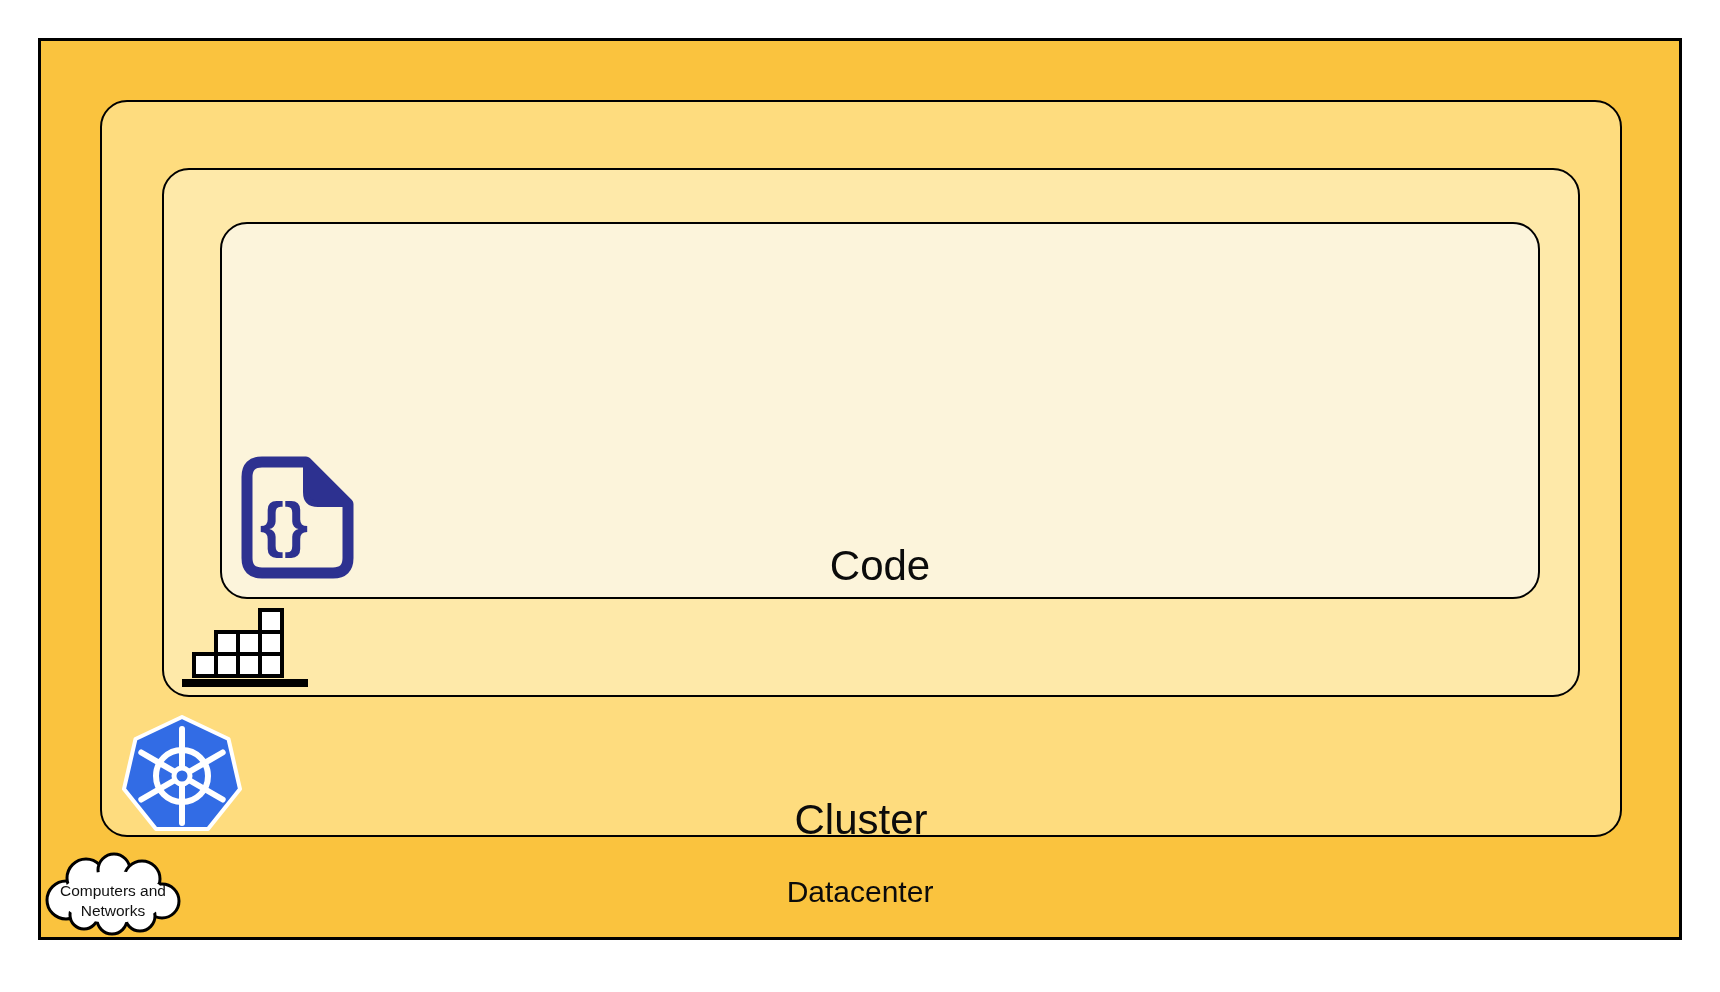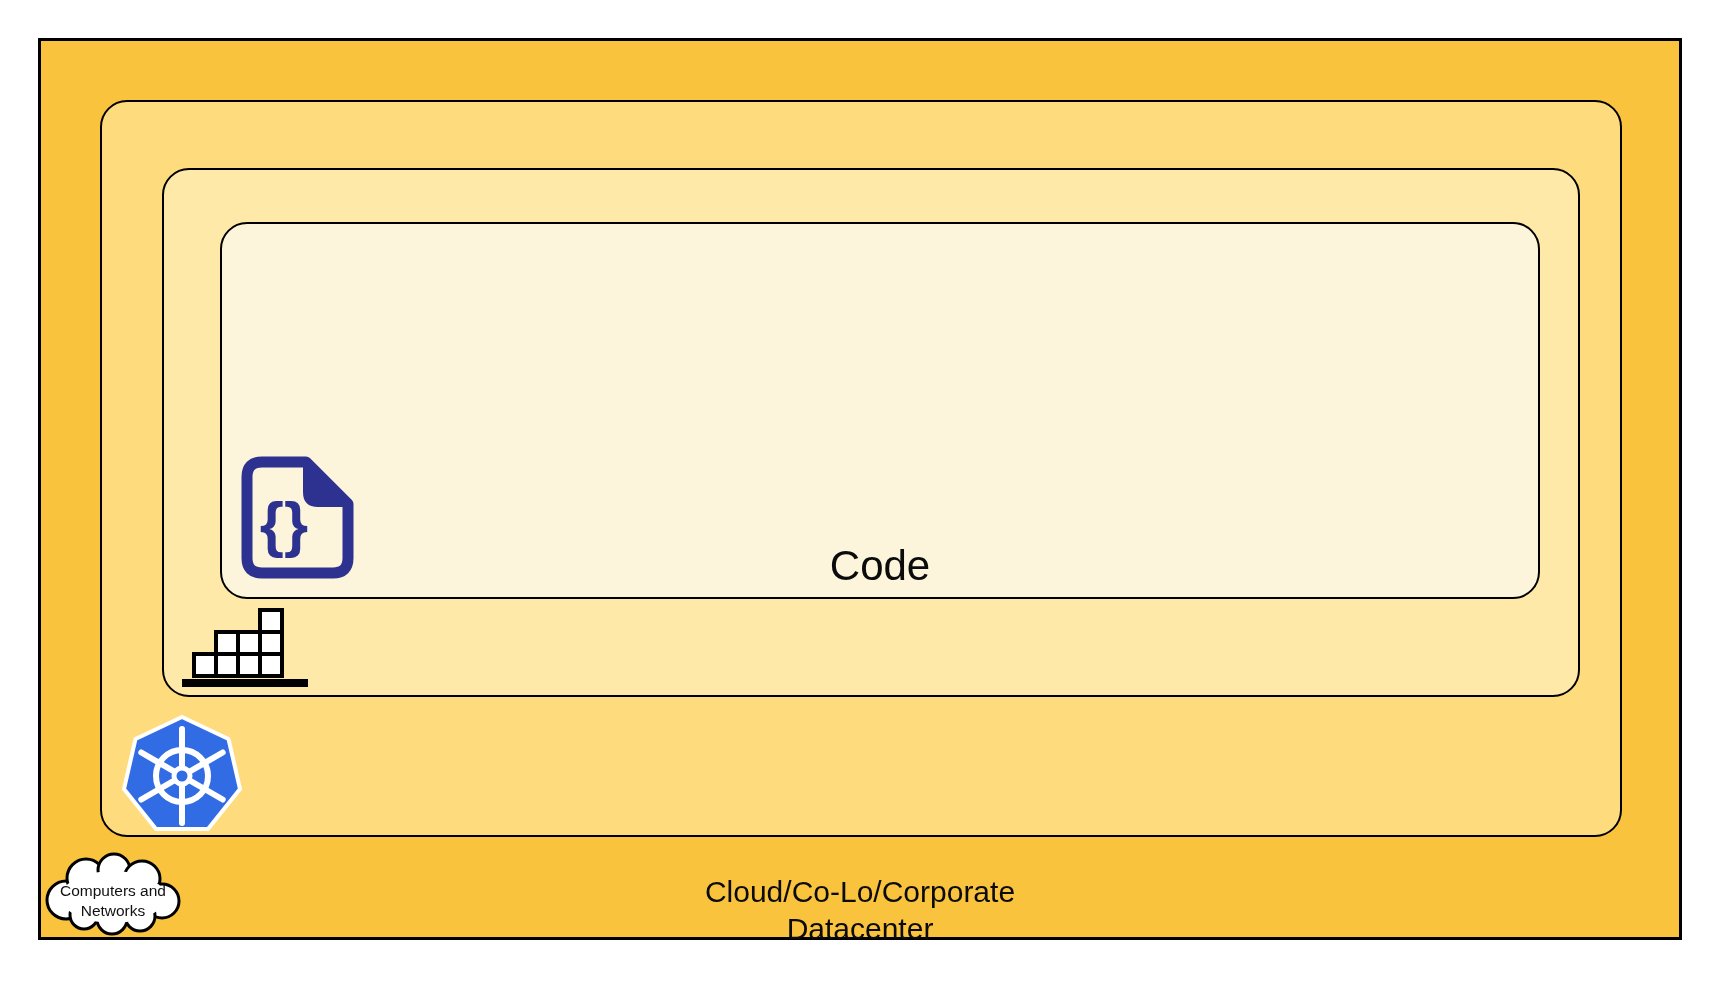--- a/index.html
+++ b/index.html
@@ -68,24 +68,24 @@
           <circle cx="64" cy="61" r="26"></circle>
           <line x1="64" y1="61" x2="64" y2="14"></line>
           <line x1="64" y1="61" x2="104.7" y2="37.5"></line>
           <line x1="64" y1="61" x2="104.7" y2="84.5"></line>
           <line x1="64" y1="61" x2="64" y2="108"></line>
           <line x1="64" y1="61" x2="23.3" y2="84.5"></line>
           <line x1="64" y1="61" x2="23.3" y2="37.5"></line>
         </g>
         <circle cx="64" cy="61" r="8" fill="#326CE5" stroke="#ffffff" stroke-width="5"></circle>
       </svg>
+      <div class="layer-label label-cluster">Cluster</div>
     </div>
 
     <div class="layer-label label-dc">
-      <div>Cloud/Co-Lo/Corporate</div>
       <div>Datacenter</div>
     </div>
 
     <svg class="icon icon-cloud" viewBox="0 0 148 86">
       <g fill="#ffffff" stroke="#000000" stroke-width="3">
         <circle cx="26" cy="48" r="19"></circle>
         <circle cx="46" cy="26" r="19"></circle>
         <circle cx="74" cy="18" r="16"></circle>
         <circle cx="102" cy="27" r="18"></circle>
         <circle cx="122" cy="49" r="17"></circle>

